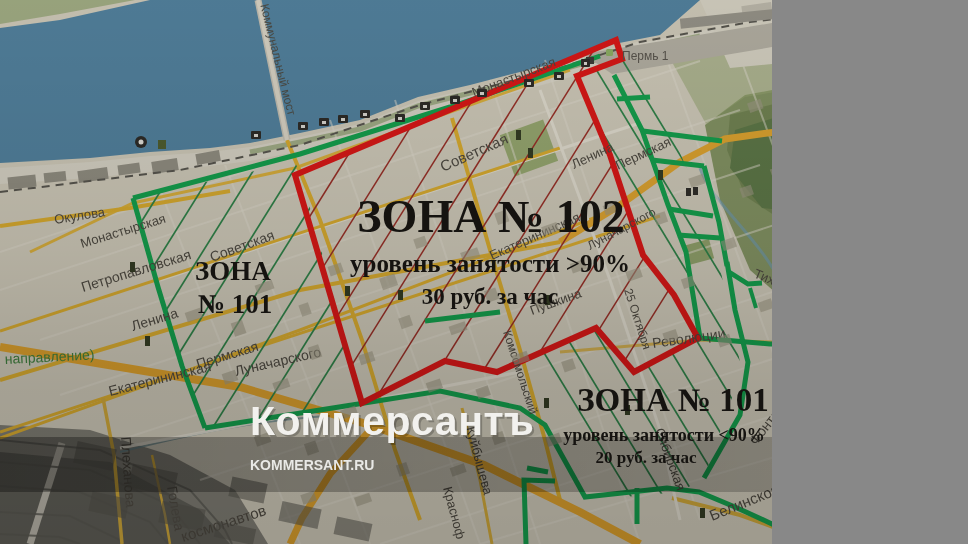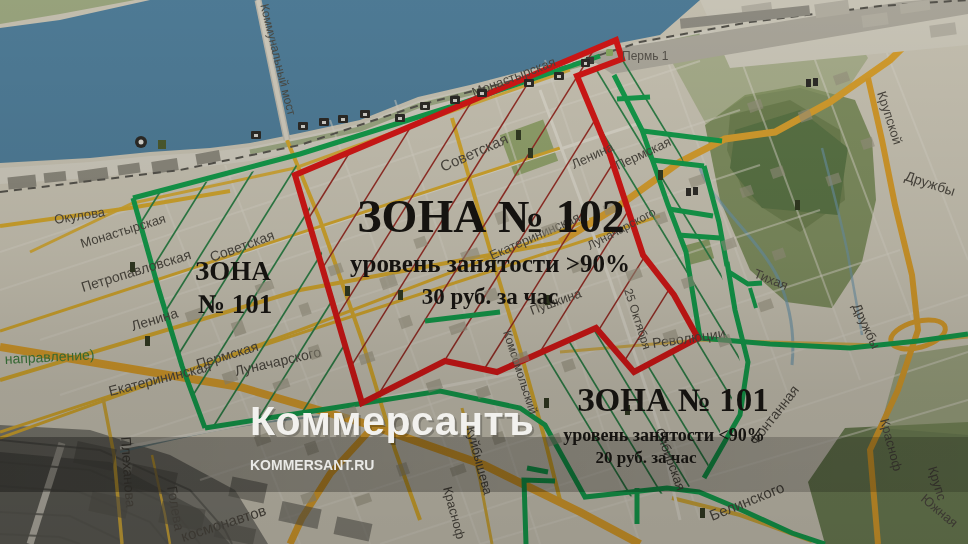--- a/index.html
+++ b/index.html
@@ -1,16 +1,16 @@
 <!DOCTYPE html>
 <html><head>
 <meta charset="utf-8">
 <style>
   html,body{margin:0;padding:0;background:#888;}
-  #wrap{position:relative;width:968px;height:544px;overflow:hidden;font-family:"Liberation Sans",sans-serif;}
+  #wrap{position:relative;width:772px;height:544px;overflow:hidden;font-family:"Liberation Sans",sans-serif;}
   svg{display:block;}
 </style>
 </head>
 <body>
 <div id="wrap">
 <svg width="968" height="544" viewBox="0 0 968 544" xmlns="http://www.w3.org/2000/svg">
 <defs>
   <linearGradient id="dimv" x1="0" y1="0" x2="0" y2="1">
     <stop offset="0" stop-color="#000" stop-opacity="0.02"></stop>
     <stop offset="0.45" stop-color="#000" stop-opacity="0.09"></stop>

